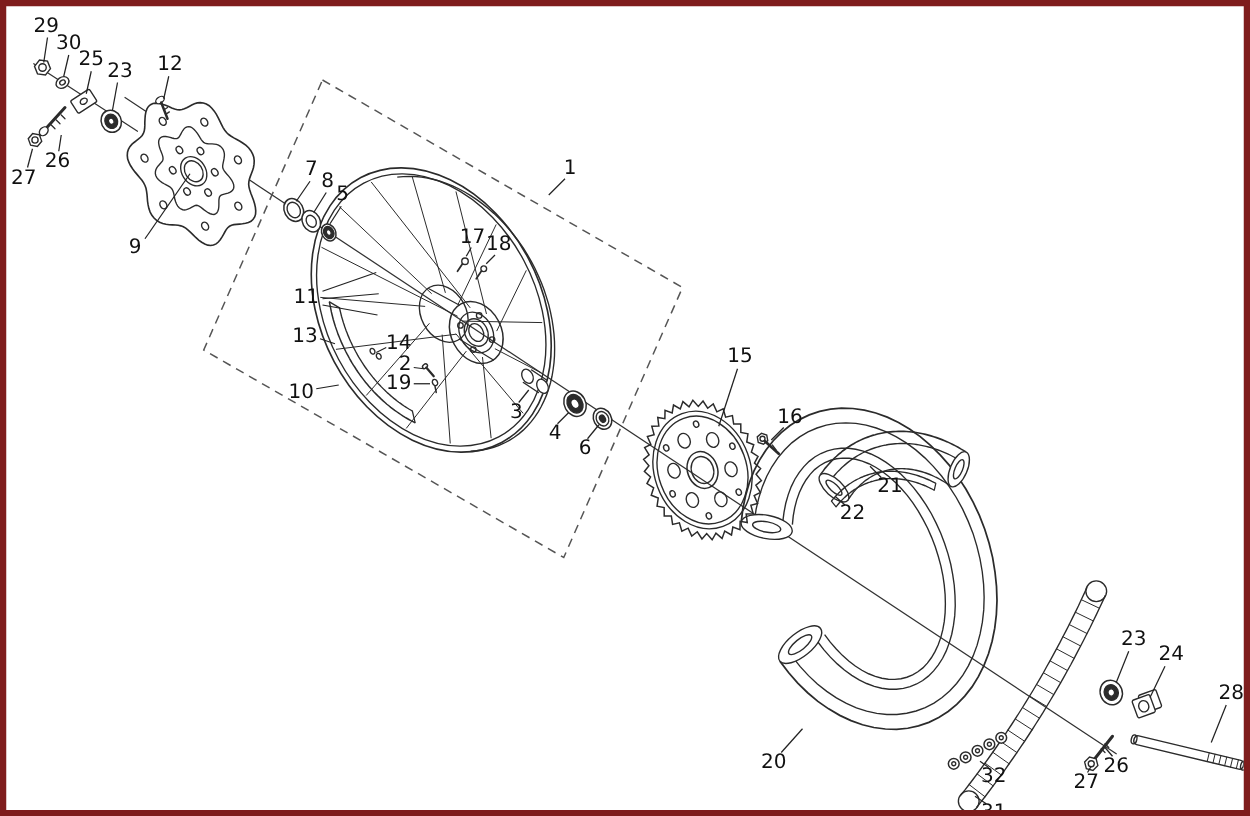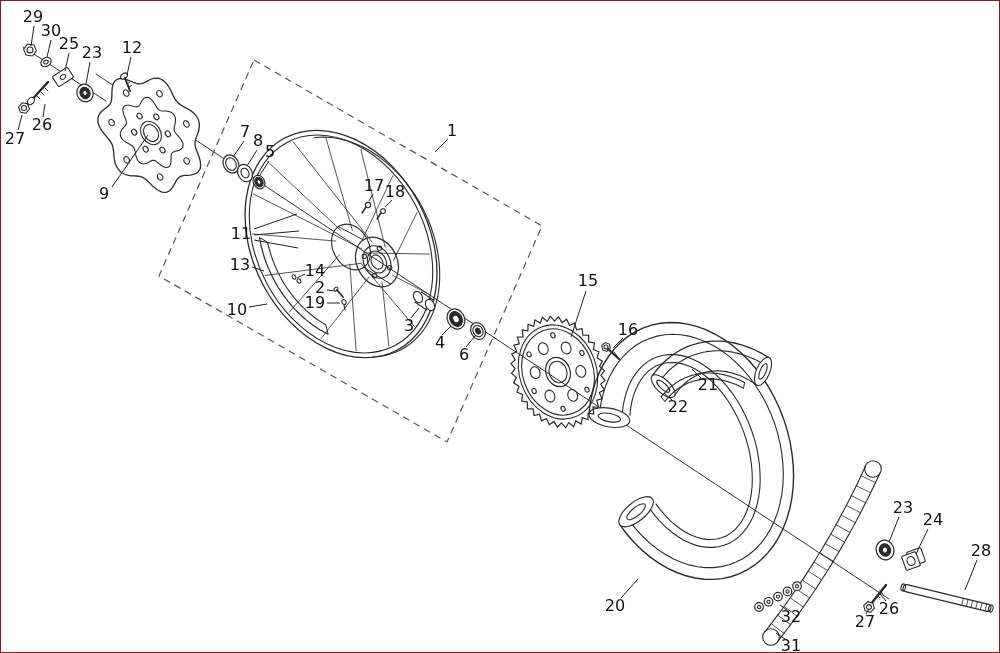--- a/index.html
+++ b/index.html
@@ -1,18 +1,18 @@
 <!DOCTYPE html>
 <html><head>
 <meta charset="utf-8">
 <style>
   html,body{margin:0;padding:0;background:#fff;}
   .stage{
     position:relative;width:1000px;height:653px;background:#ffffff;
-    box-sizing:border-box;border:1px solid #7f1d1d;overflow:hidden;
+    box-sizing:border-box;border:5px solid #7f1d1d;overflow:hidden;
     font-family:"DejaVu Sans",sans-serif;
   }
   svg{display:block;}
   svg text{
     font-family:"DejaVu Sans","Liberation Sans",sans-serif;
     font-size:16px;fill:#111111;
   }
 </style>
 </head>
 <body>

